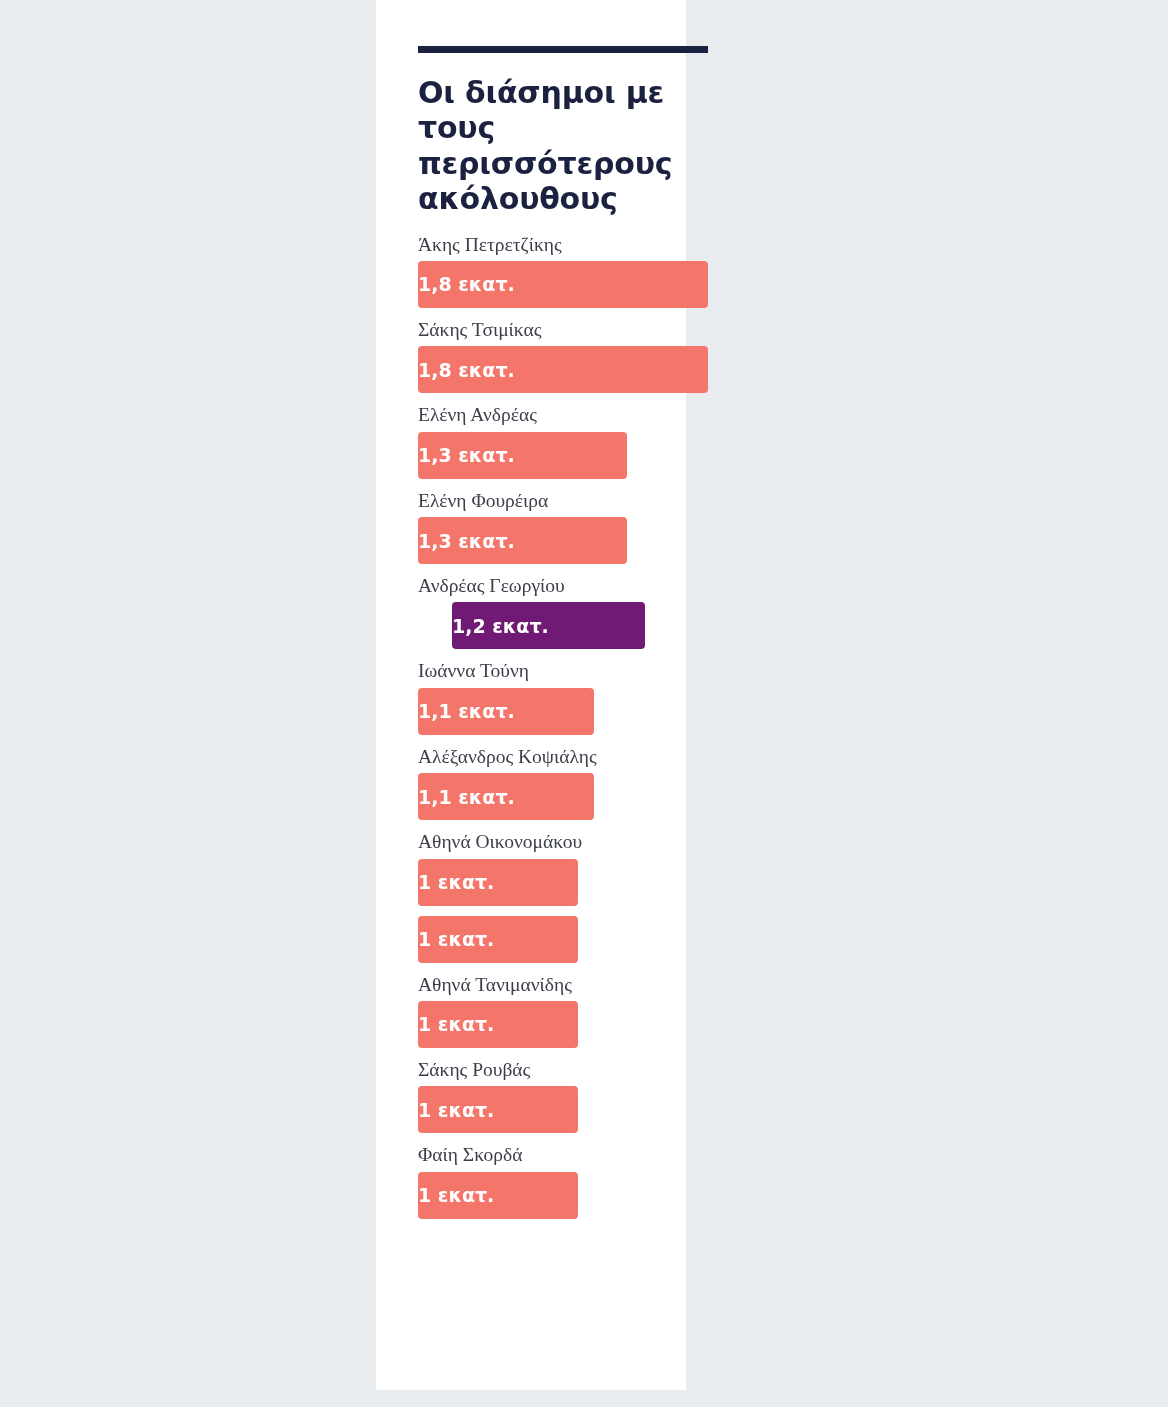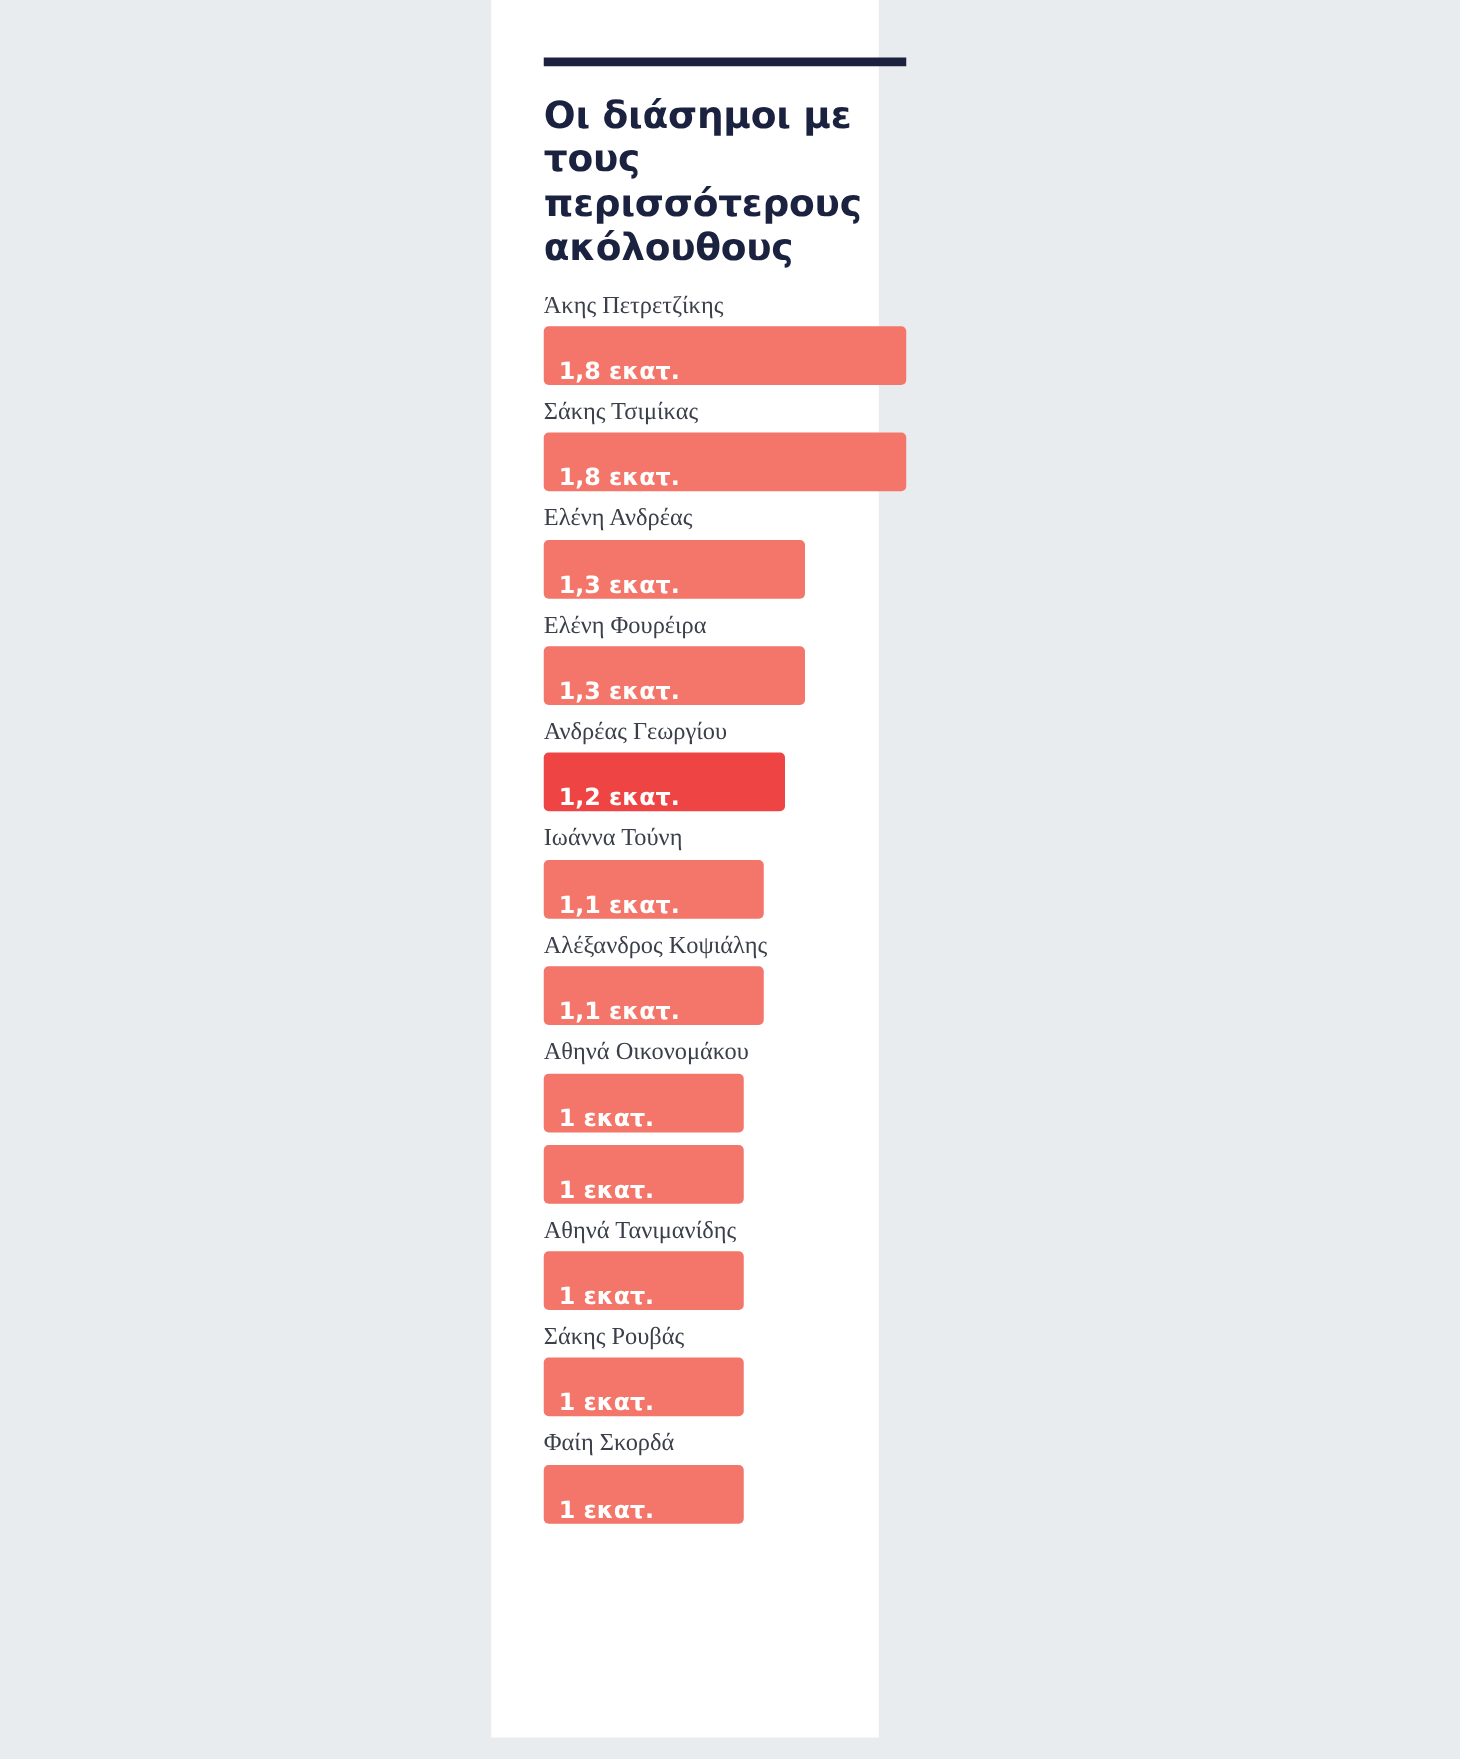--- a/index.html
+++ b/index.html
@@ -12,21 +12,21 @@
   }
   #page {
     position: relative;
     width: 1168px;
     height: 1407px;
     background: #e9ecef;
     overflow: hidden;
   }
   .card {
     position: absolute;
-    left: 393px;
+    left: 376px;
     top: 0;
     width: 310px;
     height: 1390px;
     background: #ffffff;
   }
   .inner {
     position: absolute;
     left: 42px;
     top: 46px;
     width: 300px;
@@ -59,23 +59,23 @@
     color: #3b3f4a;
     line-height: 1.25;
     margin-bottom: 4px;
     white-space: nowrap;
   }
   .bar {
     height: 47px;
     background: #f4766a;
     border-radius: 4px;
     display: flex;
-    align-items: flex-end;
+    align-items: center;
     box-sizing: border-box;
-    padding-left: 12px;
+    padding-left: 0;
   }
   .bar-value {
     font-family: "DejaVu Sans", "Liberation Sans", sans-serif;
     font-weight: bold;
     font-size: 19px;
     color: #ffffff;
     white-space: nowrap;
   }
 </style>
 </head>
@@ -106,21 +106,21 @@
             </div>
           </div>
           <div class="row">
             <div class="row-label">Ελένη Φουρέιρα</div>
             <div class="bar" style="width: 208.75px; background: rgb(244, 118, 106);">
               <span class="bar-value">1,3 εκατ.</span>
             </div>
           </div>
           <div class="row">
             <div class="row-label">Ανδρέας Γεωργίου</div>
-            <div class="bar" style="width: 192.5px; background: #ef4444;">
+            <div class="bar" style="width: 192.5px; background: #701a75; margin-left: 34px;">
               <span class="bar-value">1,2 εκατ.</span>
             </div>
           </div>
           <div class="row">
             <div class="row-label">Ιωάννα Τούνη</div>
             <div class="bar" style="width: 176.25px; background: rgb(244, 118, 106);">
               <span class="bar-value">1,1 εκατ.</span>
             </div>
           </div>
           <div class="row">

